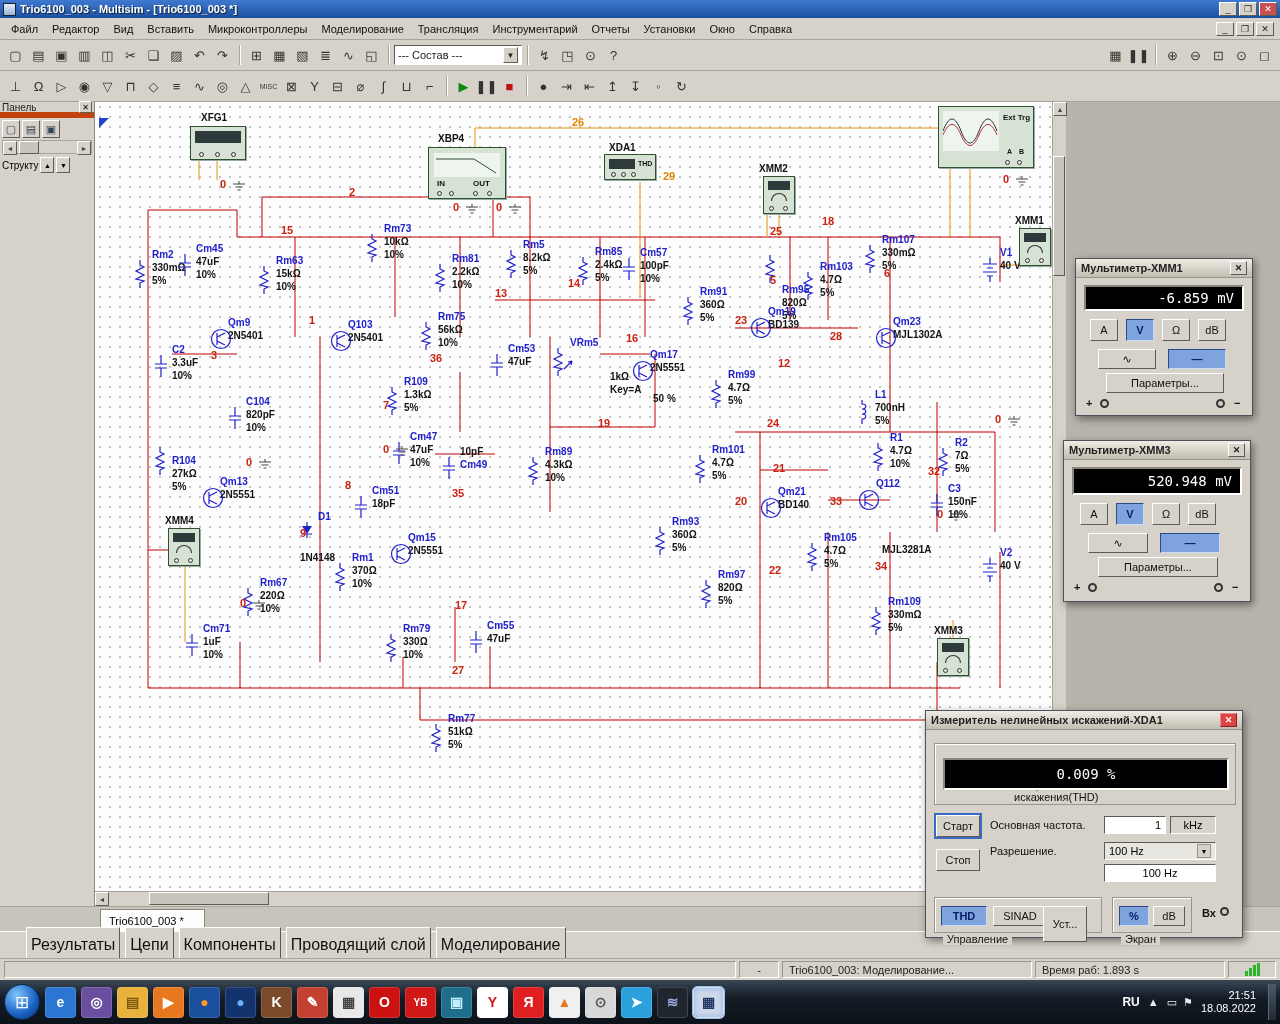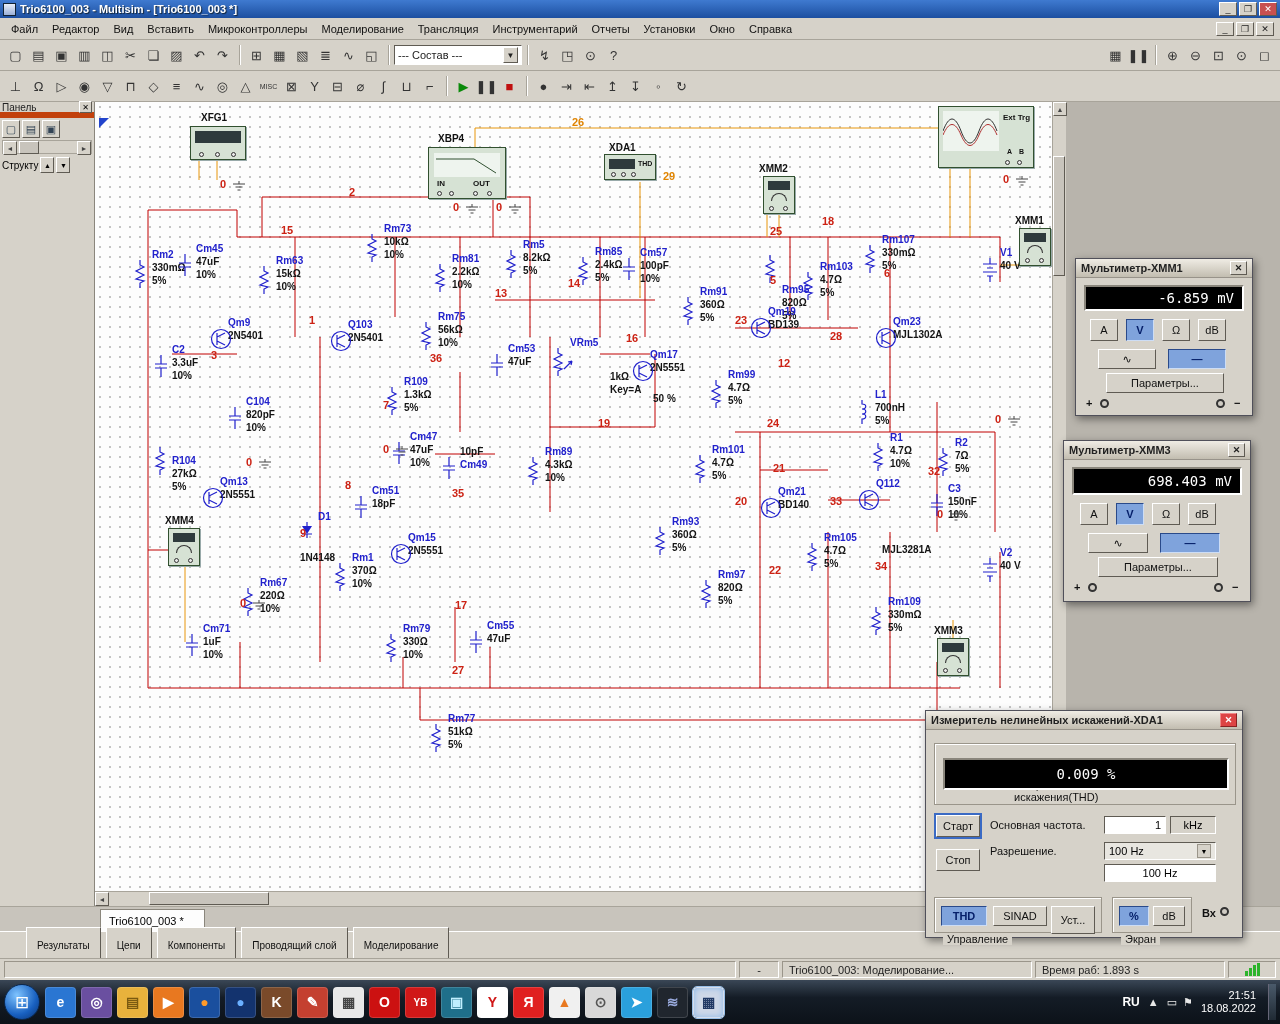--- a/index.html
+++ b/index.html
@@ -79,22 +79,22 @@
   .sb-thumb { width:120px; height:13px; background:#c8c4bc; border:1px solid; border-color:#fff #5f5b53 #5f5b53 #fff; margin-left:40px; }
   #vscroll .sb-thumb { width:12px; height:120px; margin:40px 0 0 0; }
   #mdi-bg { position:absolute; left:1066px; top:102px; width:214px; height:804px; background:#b8b4ac; }
 
   
   #doctab-row { position:absolute; left:0; top:906px; width:1280px; height:25px; background:#c8c4bc; border-top:1px solid #a8a49a; }
   .doctab { position:absolute; left:100px; top:2px; width:105px; height:22px; background:#fdfdfd;
     border:1px solid #8a867c; border-bottom:none; display:flex; align-items:center; padding:0 8px; font-size:11px; }
   #bottom-tabs { position:absolute; left:0; top:931px; width:1280px; height:27px; background:#d6d2c9;
     border-top:1px solid #fff; display:flex; align-items:center; gap:5px; padding:0 0 0 26px; }
-  .btab { height:37px; padding:0 10px; background:#d6d2c9; border:1px solid; border-color:#fff #5f5b53 #5f5b53 #fff;
-    display:flex; align-items:center; font-size:10px; color:#111; }
+  .btab { height:37px; padding:0 4px; background:#d6d2c9; border:1px solid; border-color:#fff #5f5b53 #5f5b53 #fff;
+    display:flex; align-items:center; font-size:16px; color:#111; }
   #statusbar { position:absolute; left:0; top:958px; width:1280px; height:22px; background:#d6d2c9;
     border-top:1px solid #a8a49a; display:flex; align-items:center; gap:3px; padding:0 4px; }
   .spane { height:17px; border:1px solid; border-color:#9a958a #fff #fff #9a958a; display:flex; align-items:center;
     padding:0 6px; font-size:11px; color:#222; }
   .meter { display:flex; align-items:flex-end; gap:1px; height:12px; }
   .meter i { display:block; width:3px; background:#2cb42c; }
 
   
   .dlg { position:absolute; background:#d6d2c9; border:1px solid #50505a; box-shadow:2px 3px 8px rgba(0,0,0,.45); z-index:60; }
   .dlg-title { height:19px; background:linear-gradient(#efece4,#c2bdb0); border-bottom:1px solid #98938a;
@@ -945,21 +945,21 @@
     <span class="jack abs" style="left:24px;top:140px"></span>
     <span class="jack abs" style="left:140px;top:140px"></span>
     <span class="lab" style="left:158px;top:138px;font-weight:bold">−</span>
   </div>
 
   <div class="dlg" id="dlg-xmm3" style="left:1063px;top:440px;width:188px;height:162px">
     <div class="dlg-title">
       <span>Мультиметр-XMM3</span>
       <span class="dlg-x">✕</span>
     </div>
-    <div class="display abs" style="left:8px;top:26px;width:170px;height:28px;justify-content:flex-end;padding:0 8px">698.403 mV</div>
+    <div class="display abs" style="left:8px;top:26px;width:170px;height:28px;justify-content:flex-end;padding:0 8px">520.948 mV</div>
     <div class="db abs" style="left:16px;top:62px;width:28px;height:22px">A</div>
     <div class="db active abs" style="left:52px;top:62px;width:28px;height:22px">V</div>
     <div class="db abs" style="left:88px;top:62px;width:28px;height:22px">Ω</div>
     <div class="db abs" style="left:124px;top:62px;width:28px;height:22px">dB</div>
     <div class="db abs" style="left:24px;top:92px;width:60px;height:20px">∿</div>
     <div class="db active abs" style="left:96px;top:92px;width:60px;height:20px">—</div>
     <div class="db abs" style="left:34px;top:116px;width:120px;height:20px">Параметры...</div>
     <span class="lab" style="left:10px;top:140px;font-weight:bold">+</span>
     <span class="jack abs" style="left:24px;top:142px"></span>
     <span class="jack abs" style="left:150px;top:142px"></span>
@@ -983,21 +983,21 @@
     <span class="lab" style="left:64px;top:134px">Разрешение.</span>
     <span class="tfield" style="left:178px;top:131px;width:112px;height:18px;background:#e8e6e0;display:flex;align-items:center">
       <span>100 Hz</span>
       <span style="margin-left:auto;width:14px;height:14px;background:#d6d2c9;border:1px solid #9a958a;font-size:7px;text-align:center;line-height:13px">▼</span>
     </span>
     <span class="tfield" style="left:178px;top:153px;width:112px;height:18px;display:flex;align-items:center;justify-content:center">100 Hz</span>
     <div class="gbox" style="left:8px;top:186px;width:168px;height:36px">
       <span class="gbox-legend">Управление</span>
       <div class="db active abs" style="left:6px;top:8px;width:46px;height:20px">THD</div>
       <div class="db abs" style="left:58px;top:8px;width:54px;height:20px">SINAD</div>
-      <div class="db abs" style="left:116px;top:8px;width:44px;height:28px">Уст...</div>
+      <div class="db abs" style="left:108px;top:8px;width:44px;height:36px">Уст...</div>
     </div>
     <div class="gbox" style="left:186px;top:186px;width:80px;height:36px">
       <span class="gbox-legend">Экран</span>
       <div class="db active abs" style="left:6px;top:8px;width:30px;height:20px">%</div>
       <div class="db abs" style="left:40px;top:8px;width:32px;height:20px">dB</div>
     </div>
     <span class="lab" style="left:276px;top:196px;font-weight:bold">Вх</span>
     <span class="jack abs" style="left:294px;top:196px"></span>
   </div>
 

